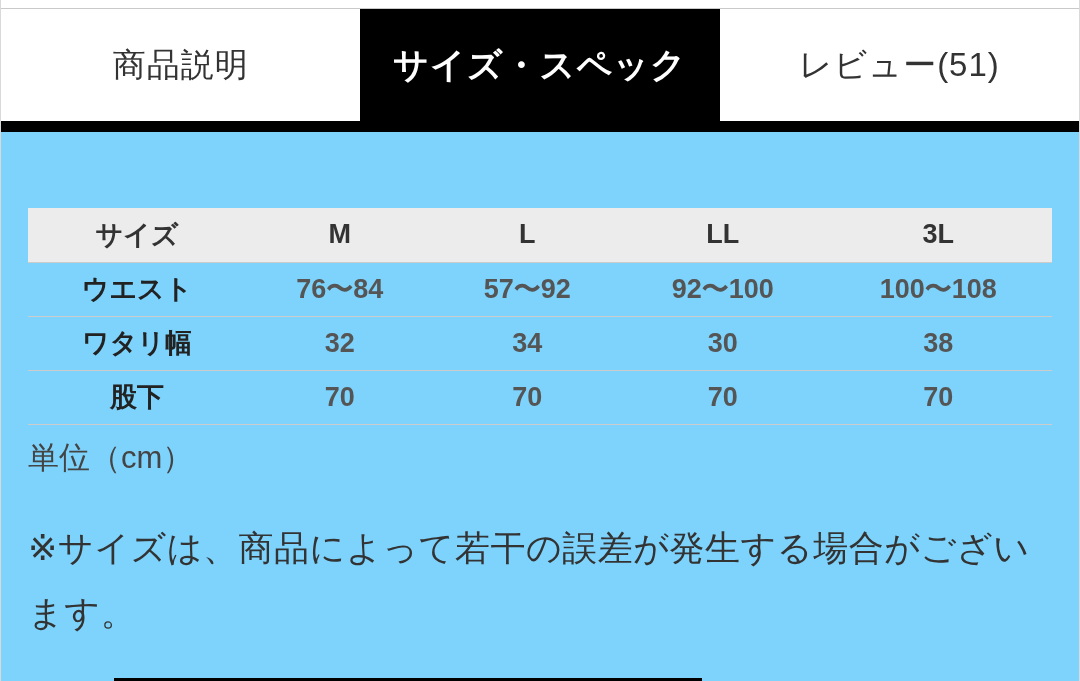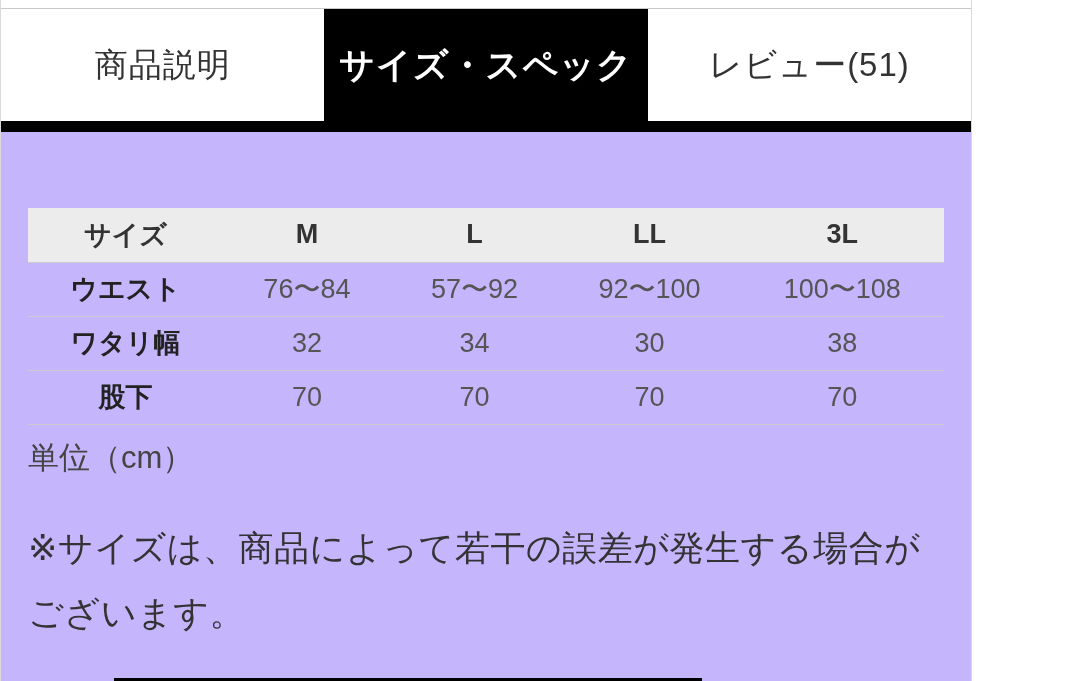--- a/index.html
+++ b/index.html
@@ -3,22 +3,22 @@
 <meta charset="utf-8">
 <style>
   * { margin: 0; padding: 0; box-sizing: border-box; }
   html, body {
     width: 1080px; height: 681px;
     background: #ffffff;
     font-family: "Liberation Sans", "DejaVu Sans", sans-serif;
   }
   .page {
     position: relative;
-    width: 972px; height: 681px;
-    background: #c4b5fd;
+    width: 1080px; height: 681px;
+    background: #7dd3fc;
     border-left: 1px solid #d9d9d9;
     border-right: 1px solid #d9d9d9;
     overflow: hidden;
   }
   .topstrip {
     height: 9px;
     background: #fff;
     border-bottom: 1px solid #c9c9c9;
   }
   .tabbar { display: flex; height: 112px; }
@@ -63,21 +63,21 @@
     color: #333;
     font-weight: bold;
   }
   table.size-table th.rowlabel {
     color: #222;
     font-weight: bold;
     font-family: Liberation Mono, monospace;
   }
   table.size-table td {
     color: #555;
-    font-weight: normal;
+    font-weight: bold;
   }
   .unit {
     margin-top: 12px;
     font-size: 31px;
     color: #444;
   }
   .note {
     margin-top: 36px;
     font-size: 35px;
     line-height: 65px;

